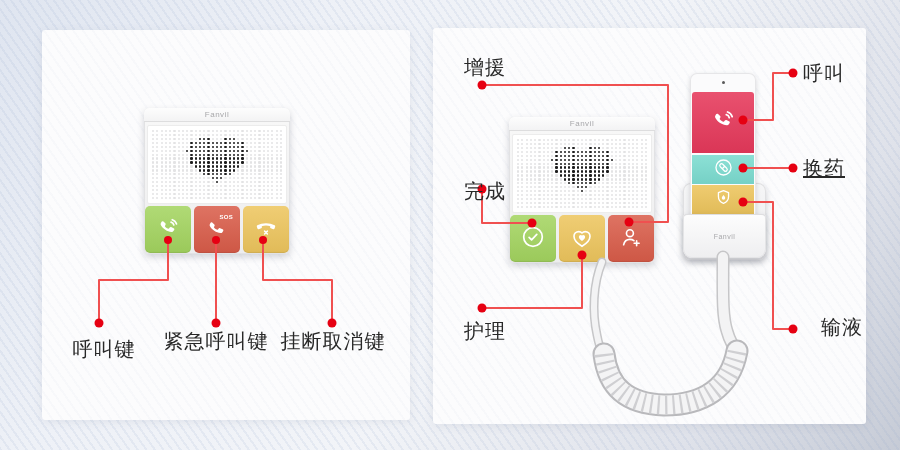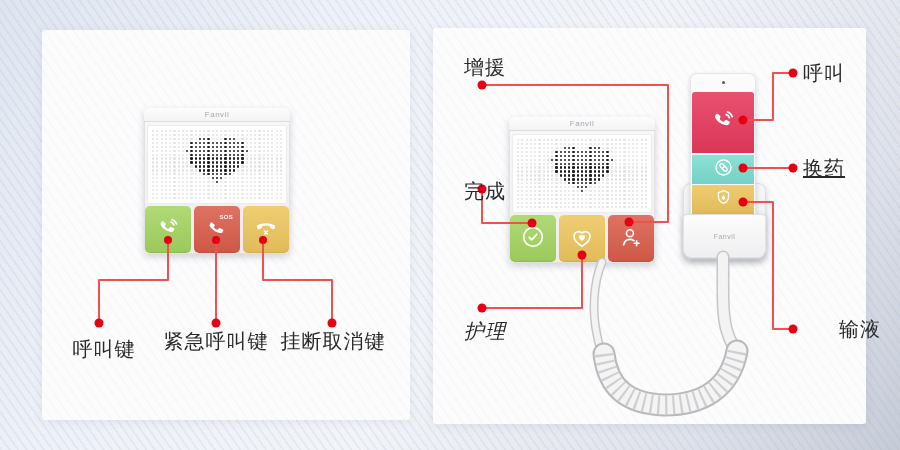--- a/index.html
+++ b/index.html
@@ -1389,18 +1389,18 @@
       <circle class="lead-dot" cx="793" cy="329" r="4.5"></circle>
         <circle class="lead-dot" cx="743" cy="202" r="4.5"></circle>
     </g>
   </svg>
 
   <span class="lbl centered" style="left:104px;top:338px;">呼叫键</span>
   <span class="lbl centered" style="left:216px;top:330px;">紧急呼叫键</span>
   <span class="lbl centered" style="left:333px;top:330px;">挂断取消键</span>
   <span class="lbl" style="left:464px;top:56px;">增援</span>
   <span class="lbl" style="left:464px;top:156px;margin-top:24px;">完成</span>
-  <span class="lbl" style="left:464px;top:320px;font-style:italic;">护理</span>
+  <span class="lbl" style="left:464px;top:320px;">护理</span>
   <span class="lbl" style="left:803px;top:62px;">呼叫</span>
   <span class="lbl" style="left:803px;top:157px;text-decoration:underline;">换药</span>
-  <span class="lbl" style="left:839px;top:318px;">输液</span>
+  <span class="lbl" style="left:821px;top:318px;font-family:Liberation Mono, monospace;">输液</span>
 
 </div>
 
 </body></html>

